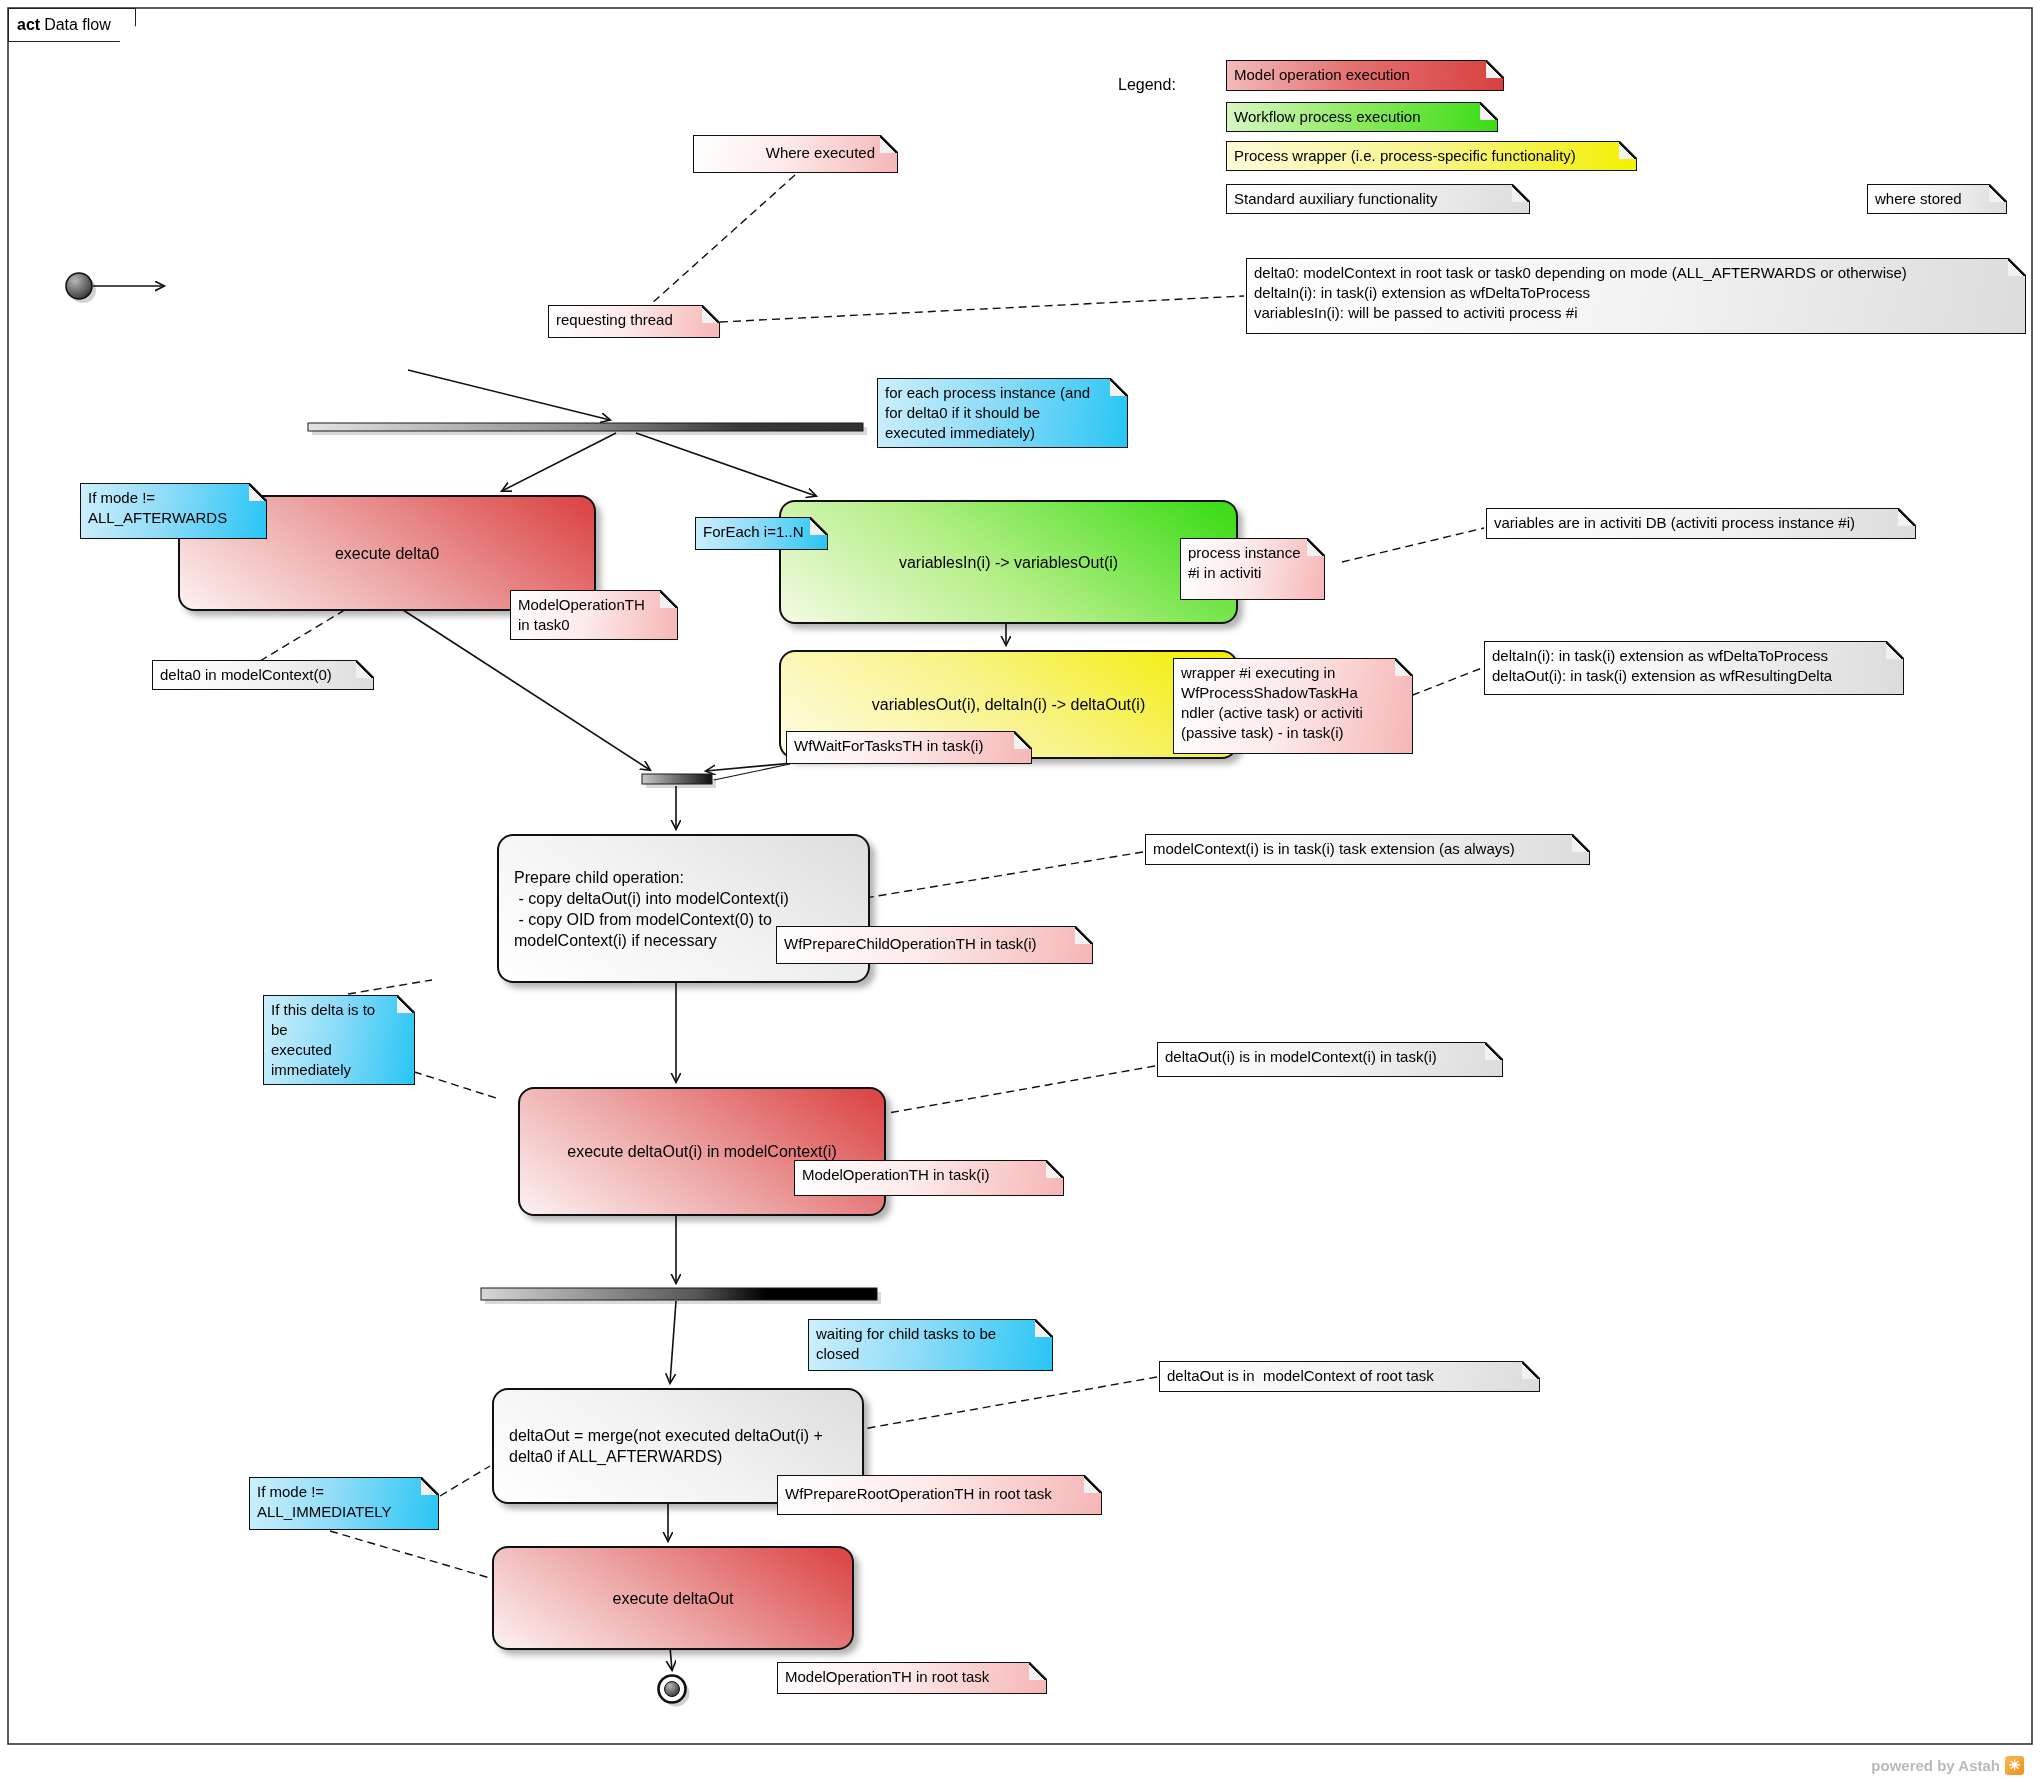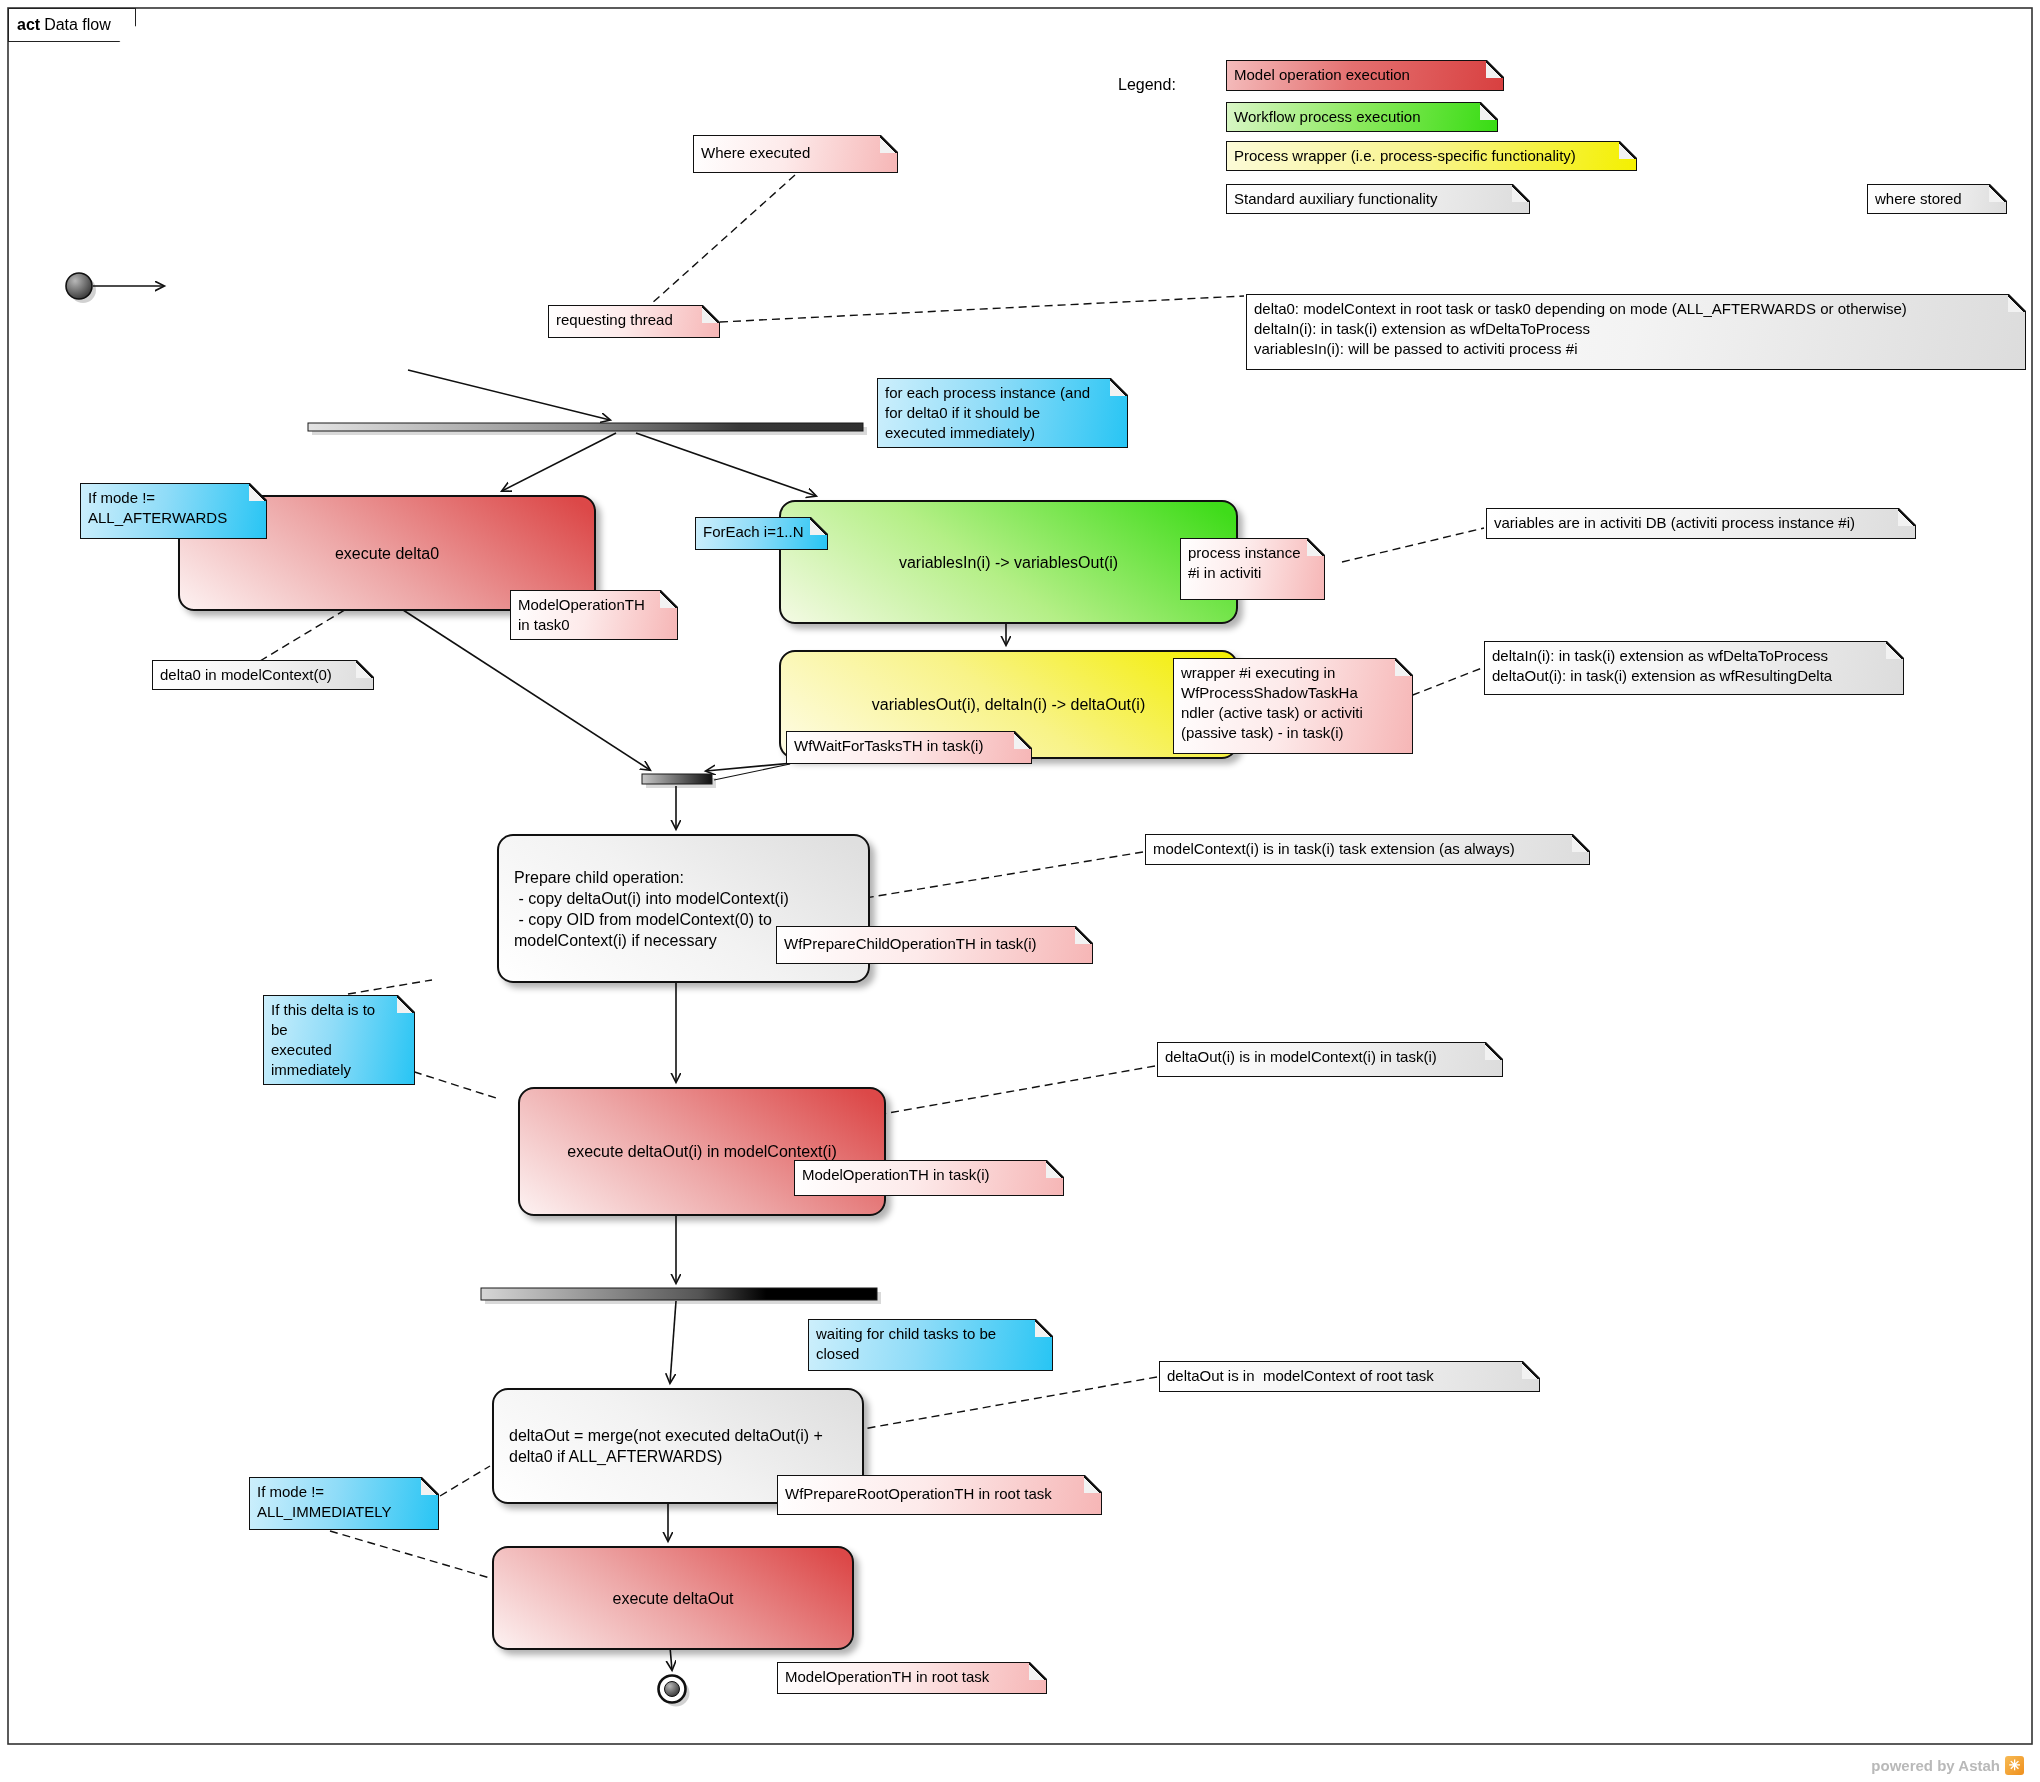--- a/index.html
+++ b/index.html
@@ -137,23 +137,23 @@
     <span>Data flow</span>
   </div>
 
   <div class="legend-label" style="left:1118px;top:76px;">Legend:</div>
   <div class="note n-red" style="left:1226px;top:60px;width:278px;min-height:31px;">Model operation execution</div>
   <div class="note n-green" style="left:1226px;top:102px;width:272px;min-height:30px;">Workflow process execution</div>
   <div class="note n-yellow" style="left:1226px;top:141px;width:411px;min-height:30px;">Process wrapper (i.e. process-specific functionality)</div>
   <div class="note n-gray" style="left:1226px;top:184px;width:304px;min-height:30px;">Standard auxiliary functionality</div>
   <div class="note n-gray" style="left:1867px;top:184px;width:140px;min-height:30px;">where stored</div>
 
-  <div class="note n-pink" style="left:693px;top:135px;width:205px;min-height:38px;padding-top:7px;">Where executed</div>
+  <div class="note n-pink" style="left:693px;top:135px;width:205px;min-height:38px;padding-top:7px;text-align:right;">Where executed</div>
   <div class="note n-pink" style="left:548px;top:305px;width:172px;min-height:33px;">requesting thread</div>
-  <div class="note n-gray" style="left:1246px;top:258px;width:780px;min-height:76px;margin-top:36px;">delta0: modelContext in root task or task0 depending on mode (ALL_AFTERWARDS or otherwise)
+  <div class="note n-gray" style="left:1246px;top:258px;width:780px;min-height:76px;">delta0: modelContext in root task or task0 depending on mode (ALL_AFTERWARDS or otherwise)
 deltaIn(i): in task(i) extension as wfDeltaToProcess
 variablesIn(i): will be passed to activiti process #i</div>
   <div class="note n-blue" style="left:877px;top:378px;width:251px;min-height:67px;">for each process instance (and
 for delta0 if it should be
 executed immediately)</div>
 
 
   <div class="note n-blue" style="left:80px;top:483px;width:187px;min-height:56px;">If mode !=
 ALL_AFTERWARDS</div>
   <div class="action bg-red center" style="left:178px;top:495px;width:414px;height:112px;">

